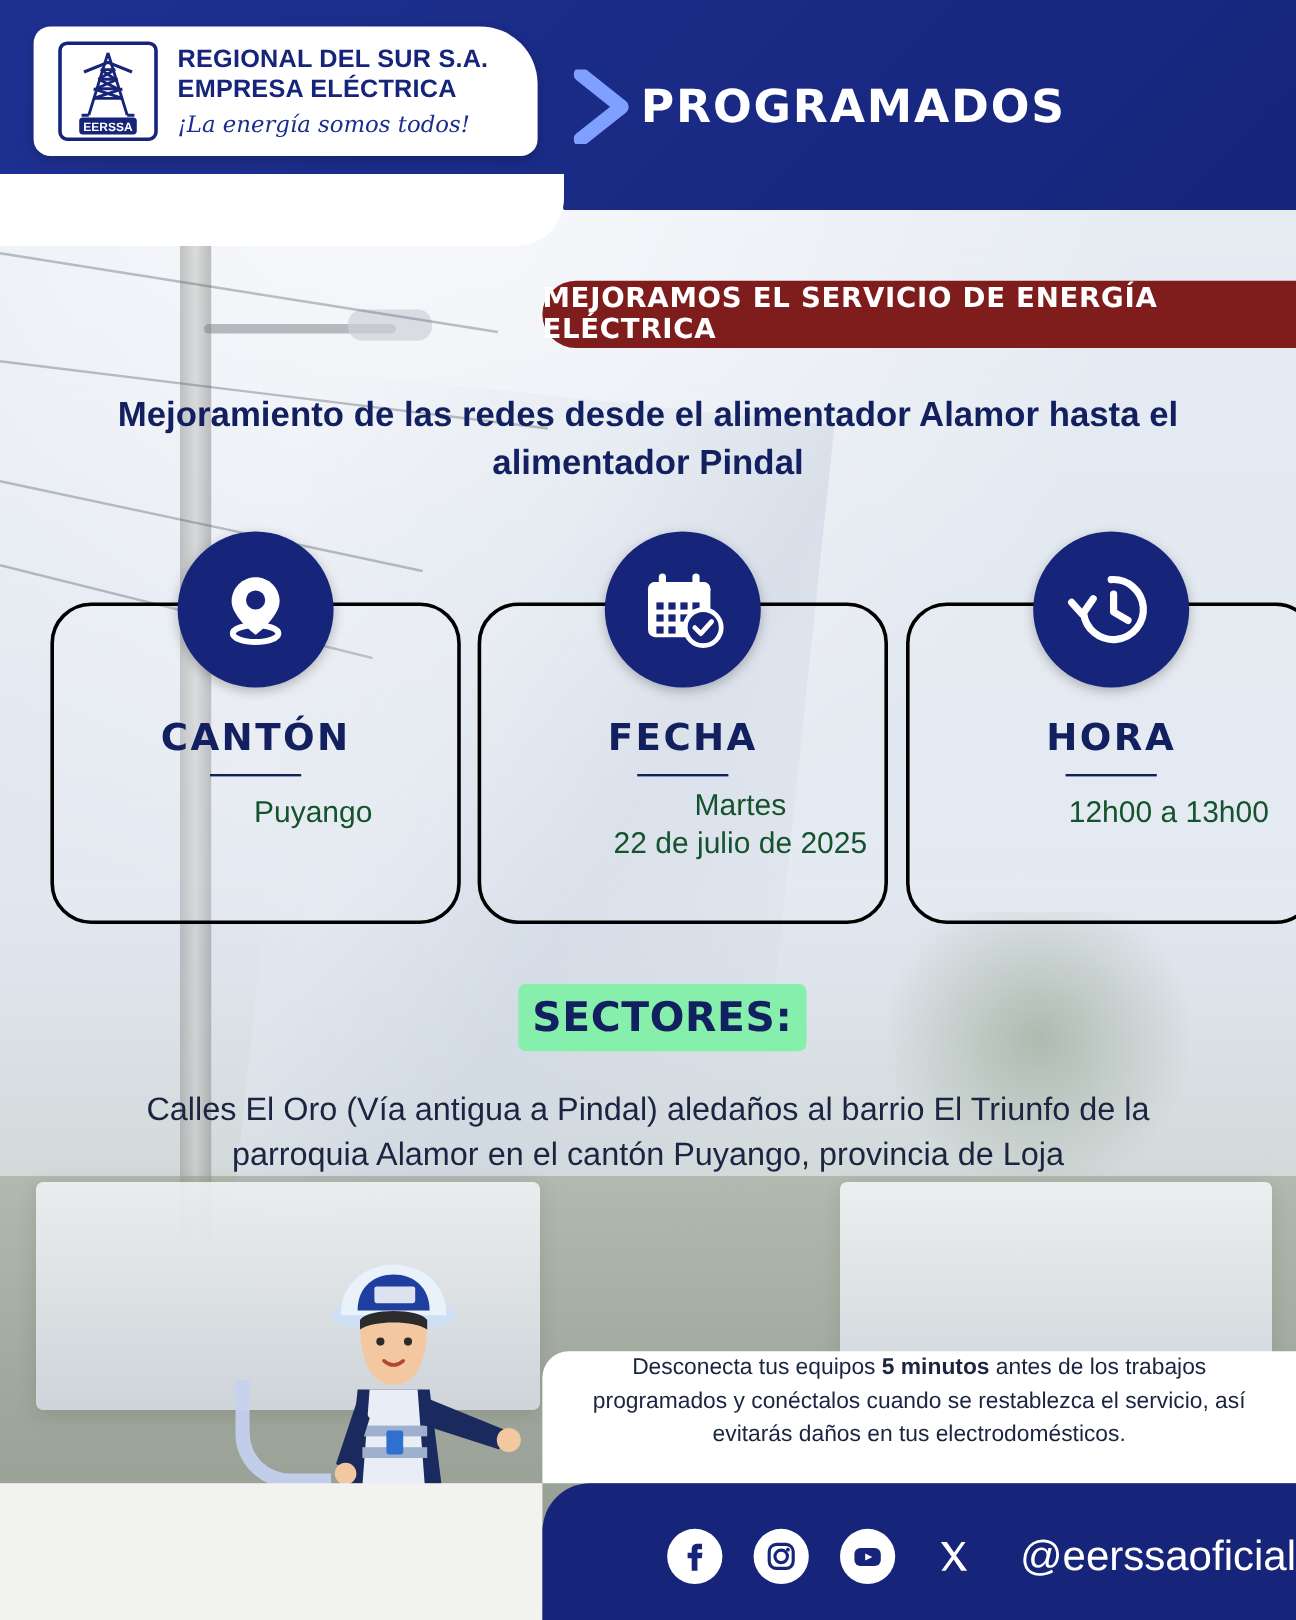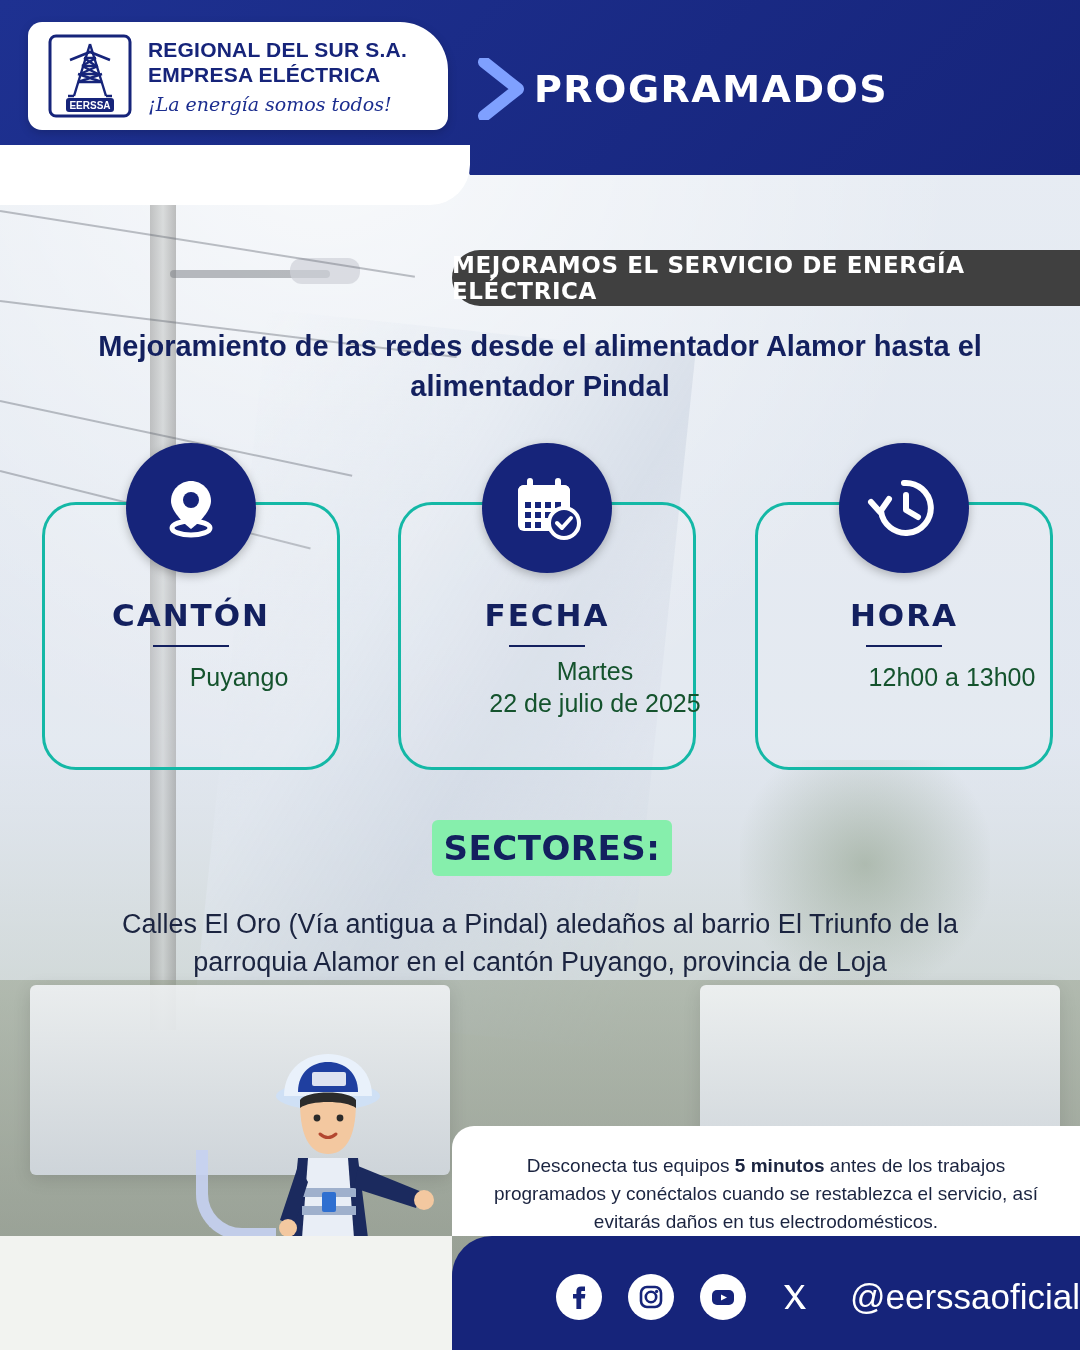--- a/index.html
+++ b/index.html
@@ -111,22 +111,22 @@
     position: absolute; left: 534px; top: 60px;
     font-family: "DejaVu Sans", sans-serif;
     font-weight: bold; font-size: 54px; letter-spacing: 1px;
     color: #ffffff; line-height: 58px;
     display: flex; align-items: baseline; gap: 22px;
   }
   .title-main .t2 { font-size: 38px; letter-spacing: 1.5px; }
 
   
   .subbar {
-    position: absolute; left: 452px; top: 250px; width: 628px; height: 56px;
-    background: #404040;
+    position: absolute; left: 452px; top: 234px; width: 628px; height: 56px;
+    background: #7f1d1d;
     border-top-left-radius: 28px;
     border-bottom-left-radius: 28px;
     display: flex; align-items: center; justify-content: center;
   }
   .subbar span {
     font-family: "DejaVu Sans", sans-serif;
     font-weight: bold; font-size: 23px; letter-spacing: 0.6px; color: #ffffff;
   }
 
   
@@ -134,22 +134,22 @@
     position: absolute; left: 90px; top: 326px; width: 900px;
     text-align: center;
     font-family: "Liberation Sans", sans-serif;
     font-weight: bold; font-size: 29px; line-height: 40px; color: #13205f;
   }
 
   
   .cards { position: absolute; left: 0; top: 450px; width: 1080px; height: 330px; }
   .card {
     position: absolute;
-    width: 298px; height: 268px; top: 52px;
-    border: 3px solid #14b8a6;
+    width: 342px; height: 268px; top: 52px;
+    border: 3px solid #000000;
     border-radius: 34px;
     background: rgba(255,255,255,0.12);
   }
   .card.c1 { left: 42px; }
   .card.c2 { left: 398px; }
   .card.c3 { left: 755px; }
 
   .card-icon {
     position: absolute; top: -62px; left: 50%; transform: translateX(-50%);
     width: 130px; height: 130px; border-radius: 50%;
@@ -191,21 +191,21 @@
     text-align: center;
     font-family: "Liberation Sans", sans-serif;
     font-size: 27px; line-height: 38px; color: #1b2440;
   }
 
   
   .note {
     position: absolute; left: 452px; top: 1126px; width: 628px; height: 110px;
     background: #ffffff;
     border-top-left-radius: 22px;
-    display: flex; align-items: flex-end; justify-content: center;
+    display: flex; align-items: flex-start; justify-content: center;
   }
   .note p {
     width: 580px;
     text-align: center;
     font-family: "Liberation Sans", sans-serif;
     font-size: 19px; line-height: 28px; color: #1b2440;
   }
   .note b { font-weight: bold; }
 
   

